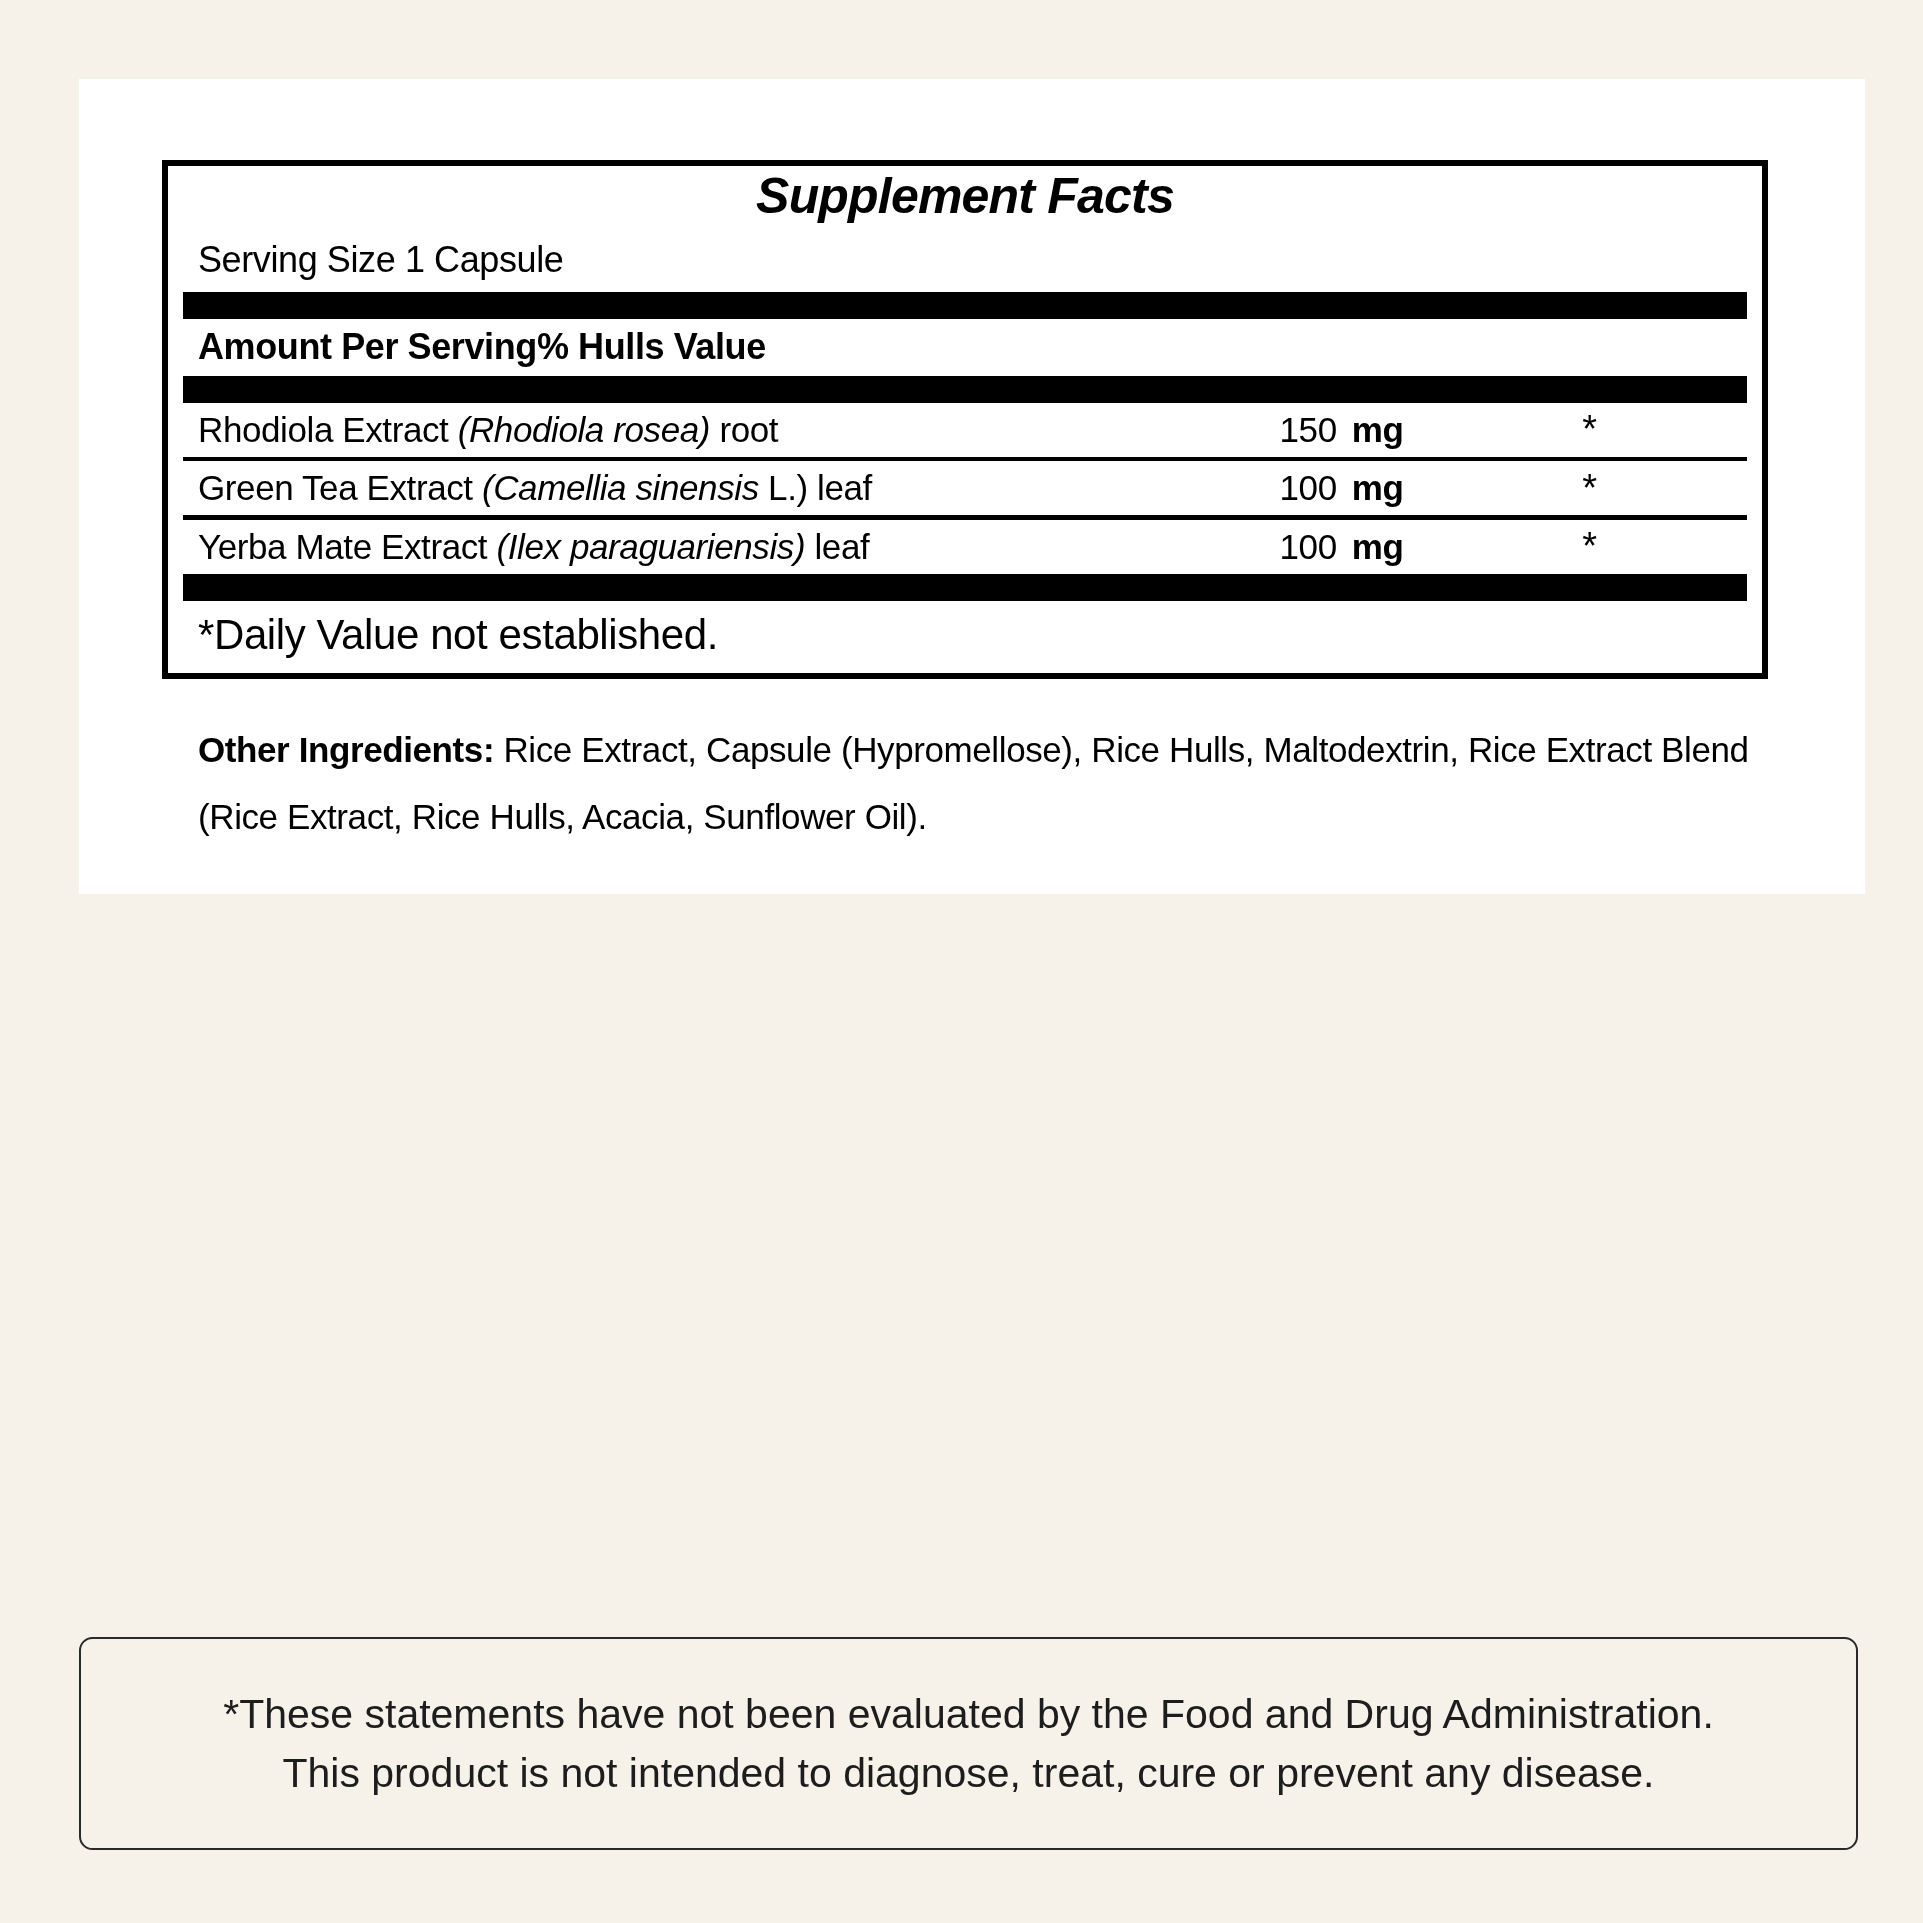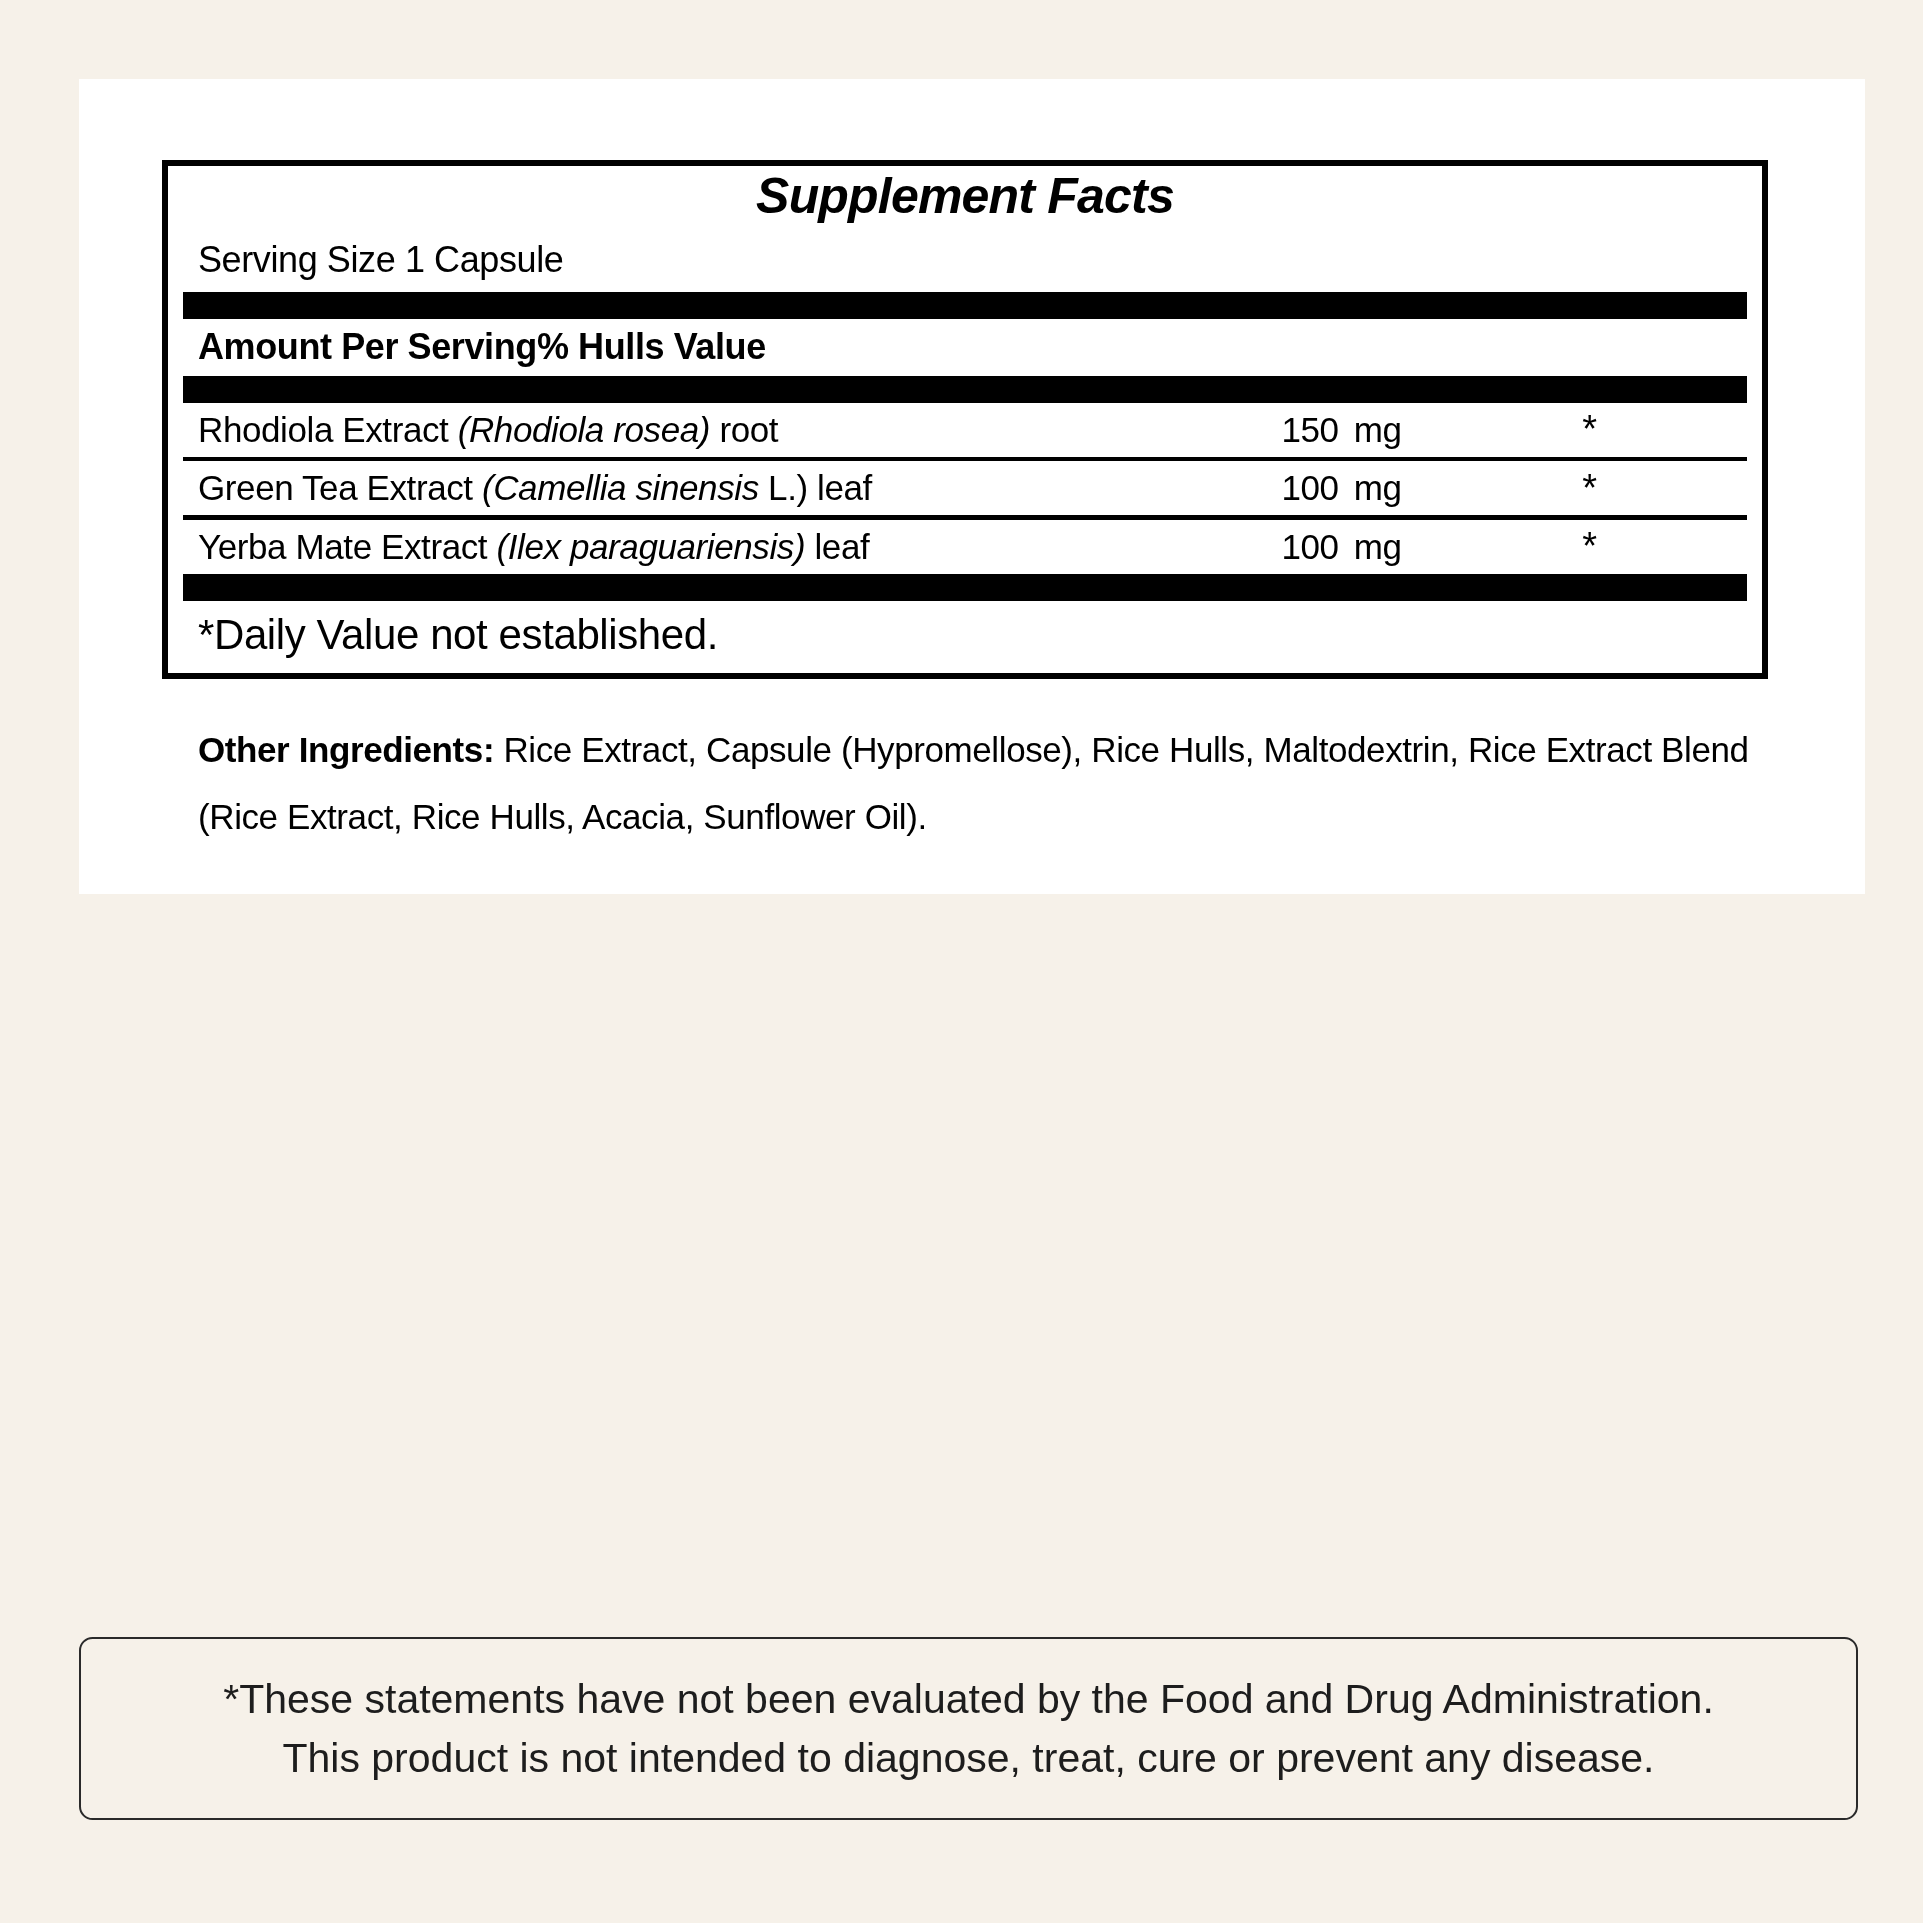--- a/index.html
+++ b/index.html
@@ -79,21 +79,21 @@
     padding-left: 30px;
     white-space: nowrap;
   }
   .row .name i { font-style: italic; }
   .row .amount {
     width: 225px;
     display: flex;
     justify-content: center;
     align-items: baseline;
   }
-  .row .amount .unit { margin-left: 15px; }
+  .row .amount .unit { margin-left: 15px; font-weight: bold; }
   .row .dv {
     width: 271px;
     text-align: center;
     font-size: 38px;
   }
   .row-divider {
     height: 4.5px;
     background: #000;
     margin: 0 15px;
   }
@@ -115,21 +115,21 @@
     letter-spacing: -0.4px;
   }
   .other-ing .lbl { font-weight: bold; }
 
   
   .disclaimer-box {
     position: absolute;
     left: 79px;
     top: 1637px;
     width: 1779px;
-    height: 183px;
+    height: 213px;
     border: 2.3px solid #2a2a2a;
     border-radius: 13.5px;
     display: flex;
     flex-direction: column;
     justify-content: center;
     align-items: center;
     text-align: center;
     color: #1d1d1d;
     font-size: 41px;
     line-height: 59px;

